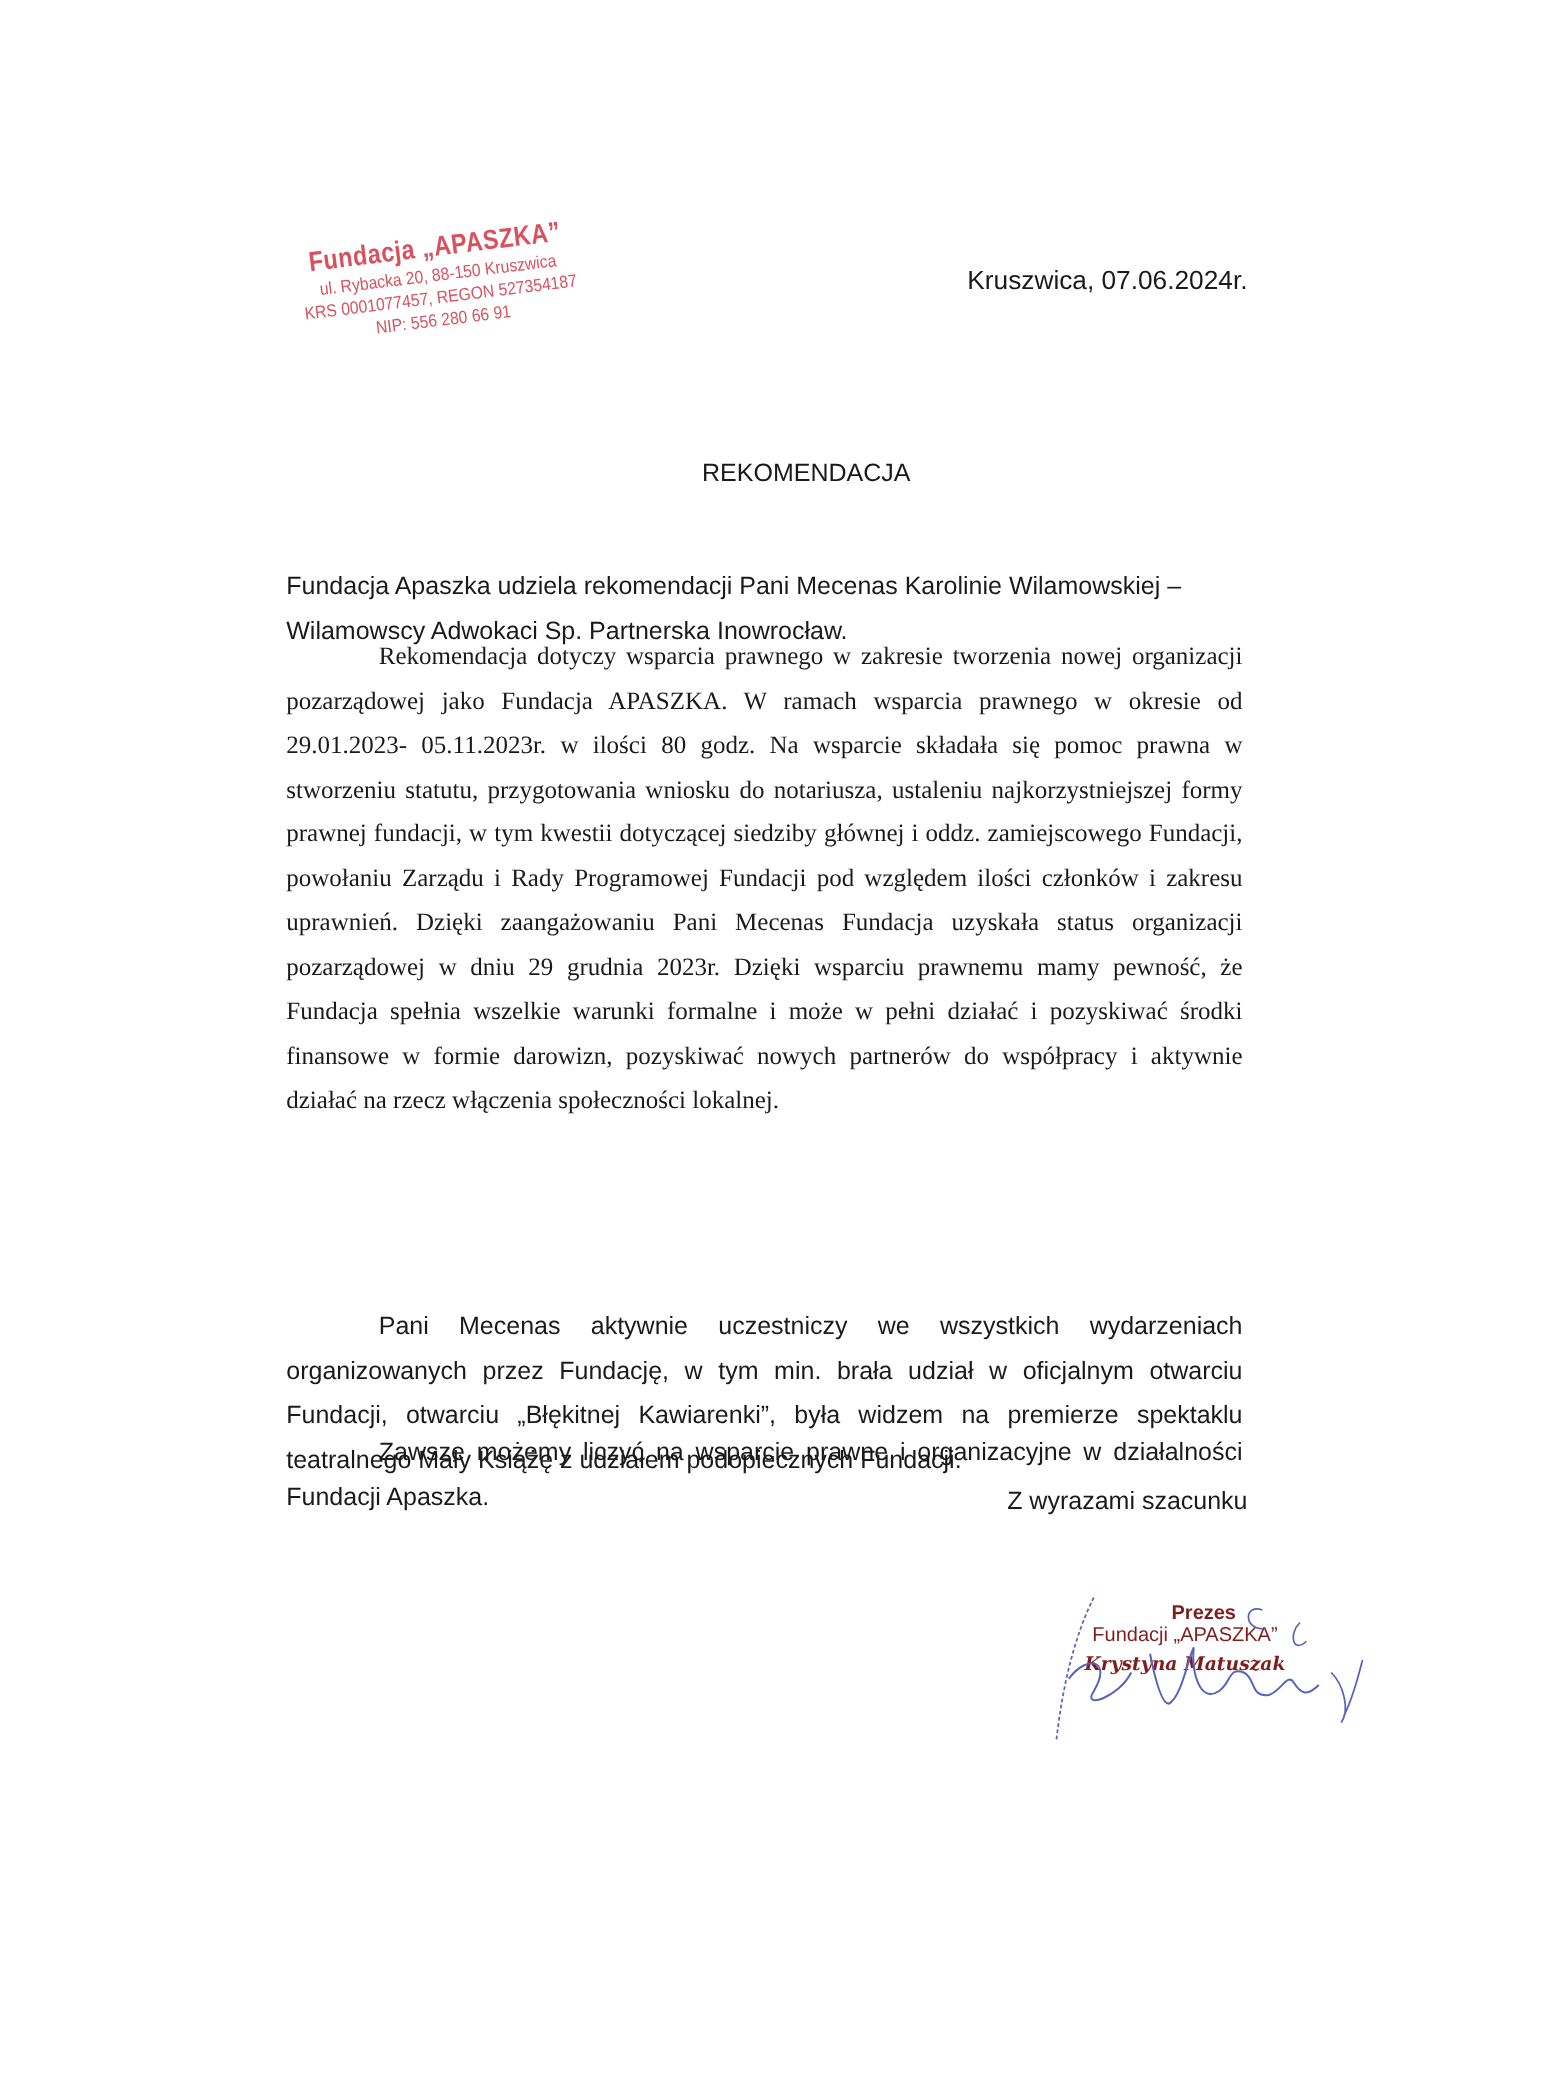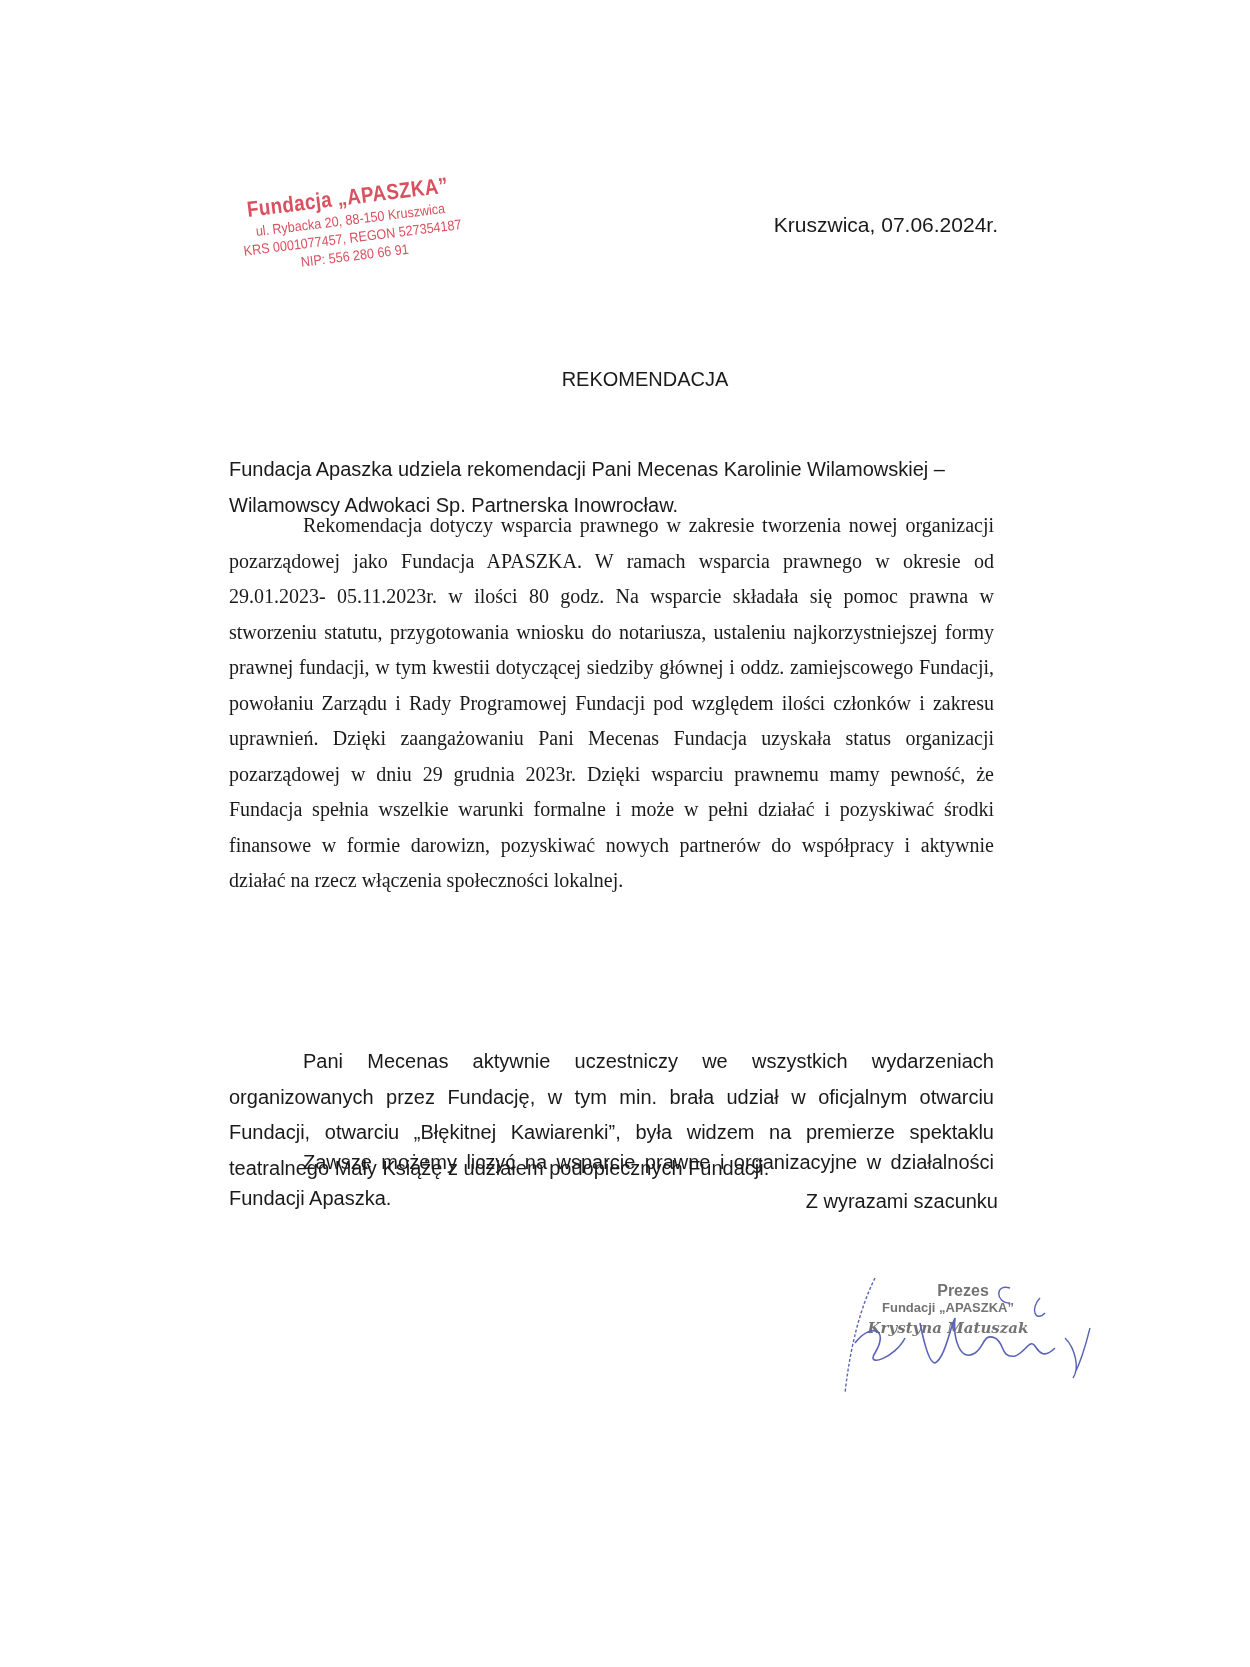--- a/index.html
+++ b/index.html
@@ -20,23 +20,23 @@
   .body { position:absolute; left:229px; width:765px; font-size:20px; line-height:35.5px; }
   .p { margin:0; text-align:justify; }
   .indent { text-indent:74px; }
   .intro { top:420px; text-align:left;margin-top:32px; }
   .p1 { top:508px;font-family:Liberation Serif, serif; }
   .p2 { top:1044px; }
   .p3 { top:1145px; }
 
   .closing { position:absolute; right:252px; top:1190px; font-size:20px; }
 
-  .sigstamp { position:absolute; left:848px; top:1282px; width:200px; color:#737373; text-align:center; }
+  .sigstamp { position:absolute; left:848px; top:1282px; width:200px; color:#7f1d1d; text-align:center; }
   .sigstamp .l1 { font-size:16px; font-weight:bold; margin-left:30px; }
-  .sigstamp .l2 { font-size:13px; font-weight:bold; }
+  .sigstamp .l2 { font-size:16px; font-weight:normal; }
   .sigstamp .l3 { font-size:15px; font-weight:bold; font-style:italic; font-family:"DejaVu Serif", serif; margin-top:4px; }
   .signature { position:absolute; left:835px; top:1268px; width:260px; height:130px; }
 </style>
 </head>
 <body>
 
 <div class="page">
 
   <div class="stamp">
     <div class="s-title">Fundacja „APASZKA”</div>

